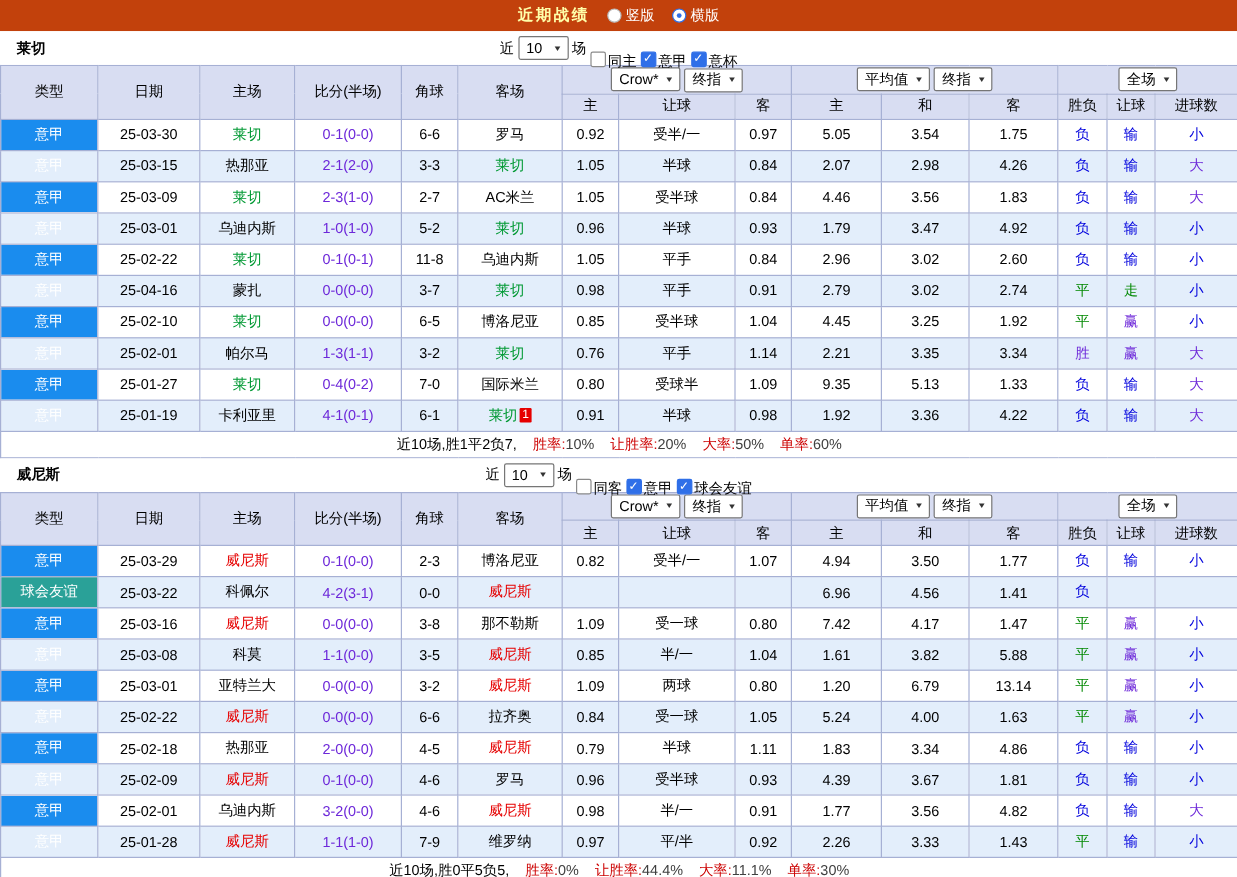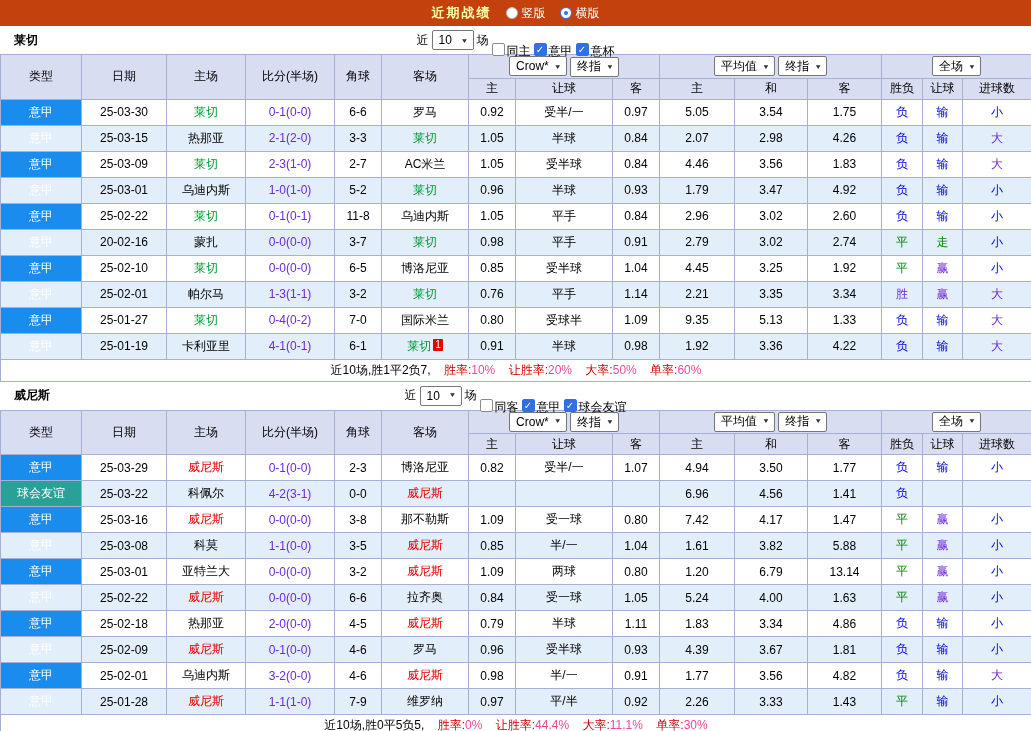--- a/index.html
+++ b/index.html
@@ -35,21 +35,21 @@
   tbody td { height:26px; background:#fff; }
   tbody tr.alt td { background:#e3eefb; }
   tbody td.type { background:#1a8cee; color:#fff; }
   tbody td.type.fr { background:#2aa198; }
   tbody td.wbg { background:#fff; }
   tfoot td { height:22px; background:#fff; }
 
   .t-red { color:#6d28d9; } .t-blue { color:#0000dd; } .t-green { color:#008800; }
   .badge { display:inline-block; background:#e60000; color:#fff; font-size:10px; line-height:12px; padding:0 2px; margin-left:2px; vertical-align:2px; border-radius:1px; }
   .summary .stat { margin-left:10px; color:#cc0000; }
-  .summary .stat b { font-weight:normal; color:#ec4899; }
+  .summary .stat b { font-weight:normal; color:#404040; }
 </style>
 </head>
 <body>
 
 <div class="topbar">
   <span class="title">近期战绩</span>
   <span class="radio-label">
     <span class="radio"></span>
     <span>竖版</span>
   </span>
@@ -229,21 +229,21 @@
         <td>0.84</td>
         <td>2.96</td>
         <td>3.02</td>
         <td>2.60</td>
         <td class="t-blue">负</td>
         <td class="t-blue">输</td>
         <td class="t-blue">小</td>
       </tr>
       <tr class="alt">
         <td class="type">意甲</td>
-        <td>20-02-16</td>
+        <td>25-04-16</td>
         <td>蒙扎</td>
         <td class="t-red">0-0(0-0)</td>
         <td>3-7</td>
         <td style="color: rgb(0, 153, 51);"><span>莱切</span></td>
         <td>0.98</td>
         <td>平手</td>
         <td>0.91</td>
         <td>2.79</td>
         <td>3.02</td>
         <td>2.74</td>

